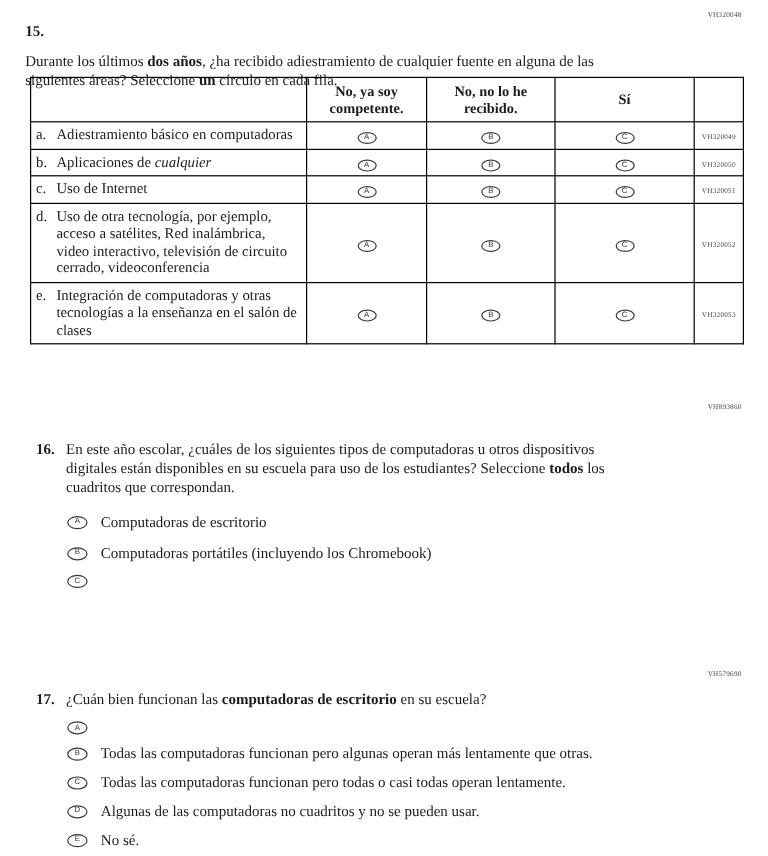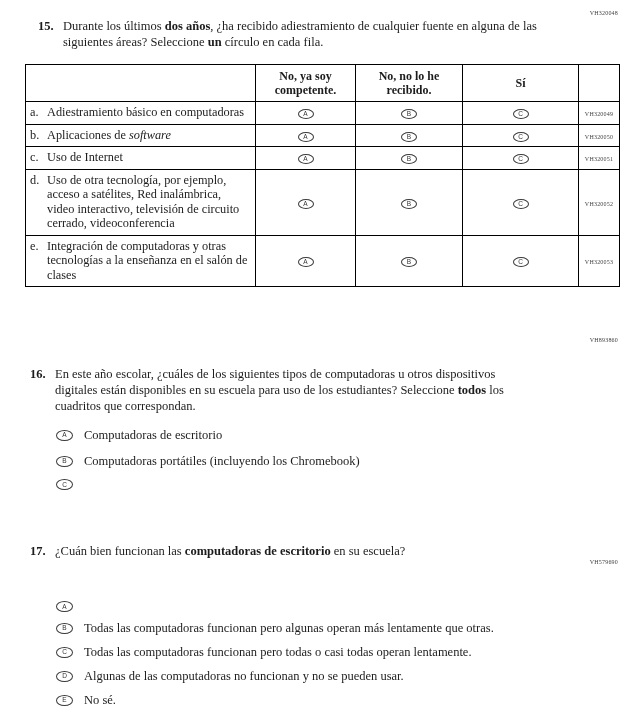--- a/index.html
+++ b/index.html
@@ -20,23 +20,23 @@
   }
   .vh-top  { top:10px; }
   .vh-mid  { top:337px; }
   .vh-q17  { top:559px; }
 
   .question { position:absolute; display:flex; align-items:flex-start; }
   .qnum { font-weight:bold; width:25px; flex:0 0 25px; font-size:12.5px; line-height:16px; }
   .qtext { font-size:12.5px; line-height:16px; }
   .qtext b { font-weight:bold;text-align:center; }
 
-  #q15 { top:18px; left:38px; width:520px; }
+  #q15 { top:18px; left:21px; width:520px;flex-direction:column; }
   #q16 { top:366px; left:30px; width:505px; }
-  #q17 { top:543px; left:30px; width:580px; }
+  #q17 { top:575px; left:30px; width:580px; }
 
   
   #tbl15 { position:absolute; top:64px; left:25px; border-collapse:collapse; }
   #tbl15 td, #tbl15 th { border:1px solid #000; vertical-align:middle; }
   #tbl15 th {
     font-size:12px; font-weight:bold; text-align:center;
     padding:4px 6px; line-height:14px;
   }
   #tbl15 td { font-size:12.3px; }
   .rowlabel { padding:3px 5px 4px 4px; }
@@ -117,21 +117,21 @@
       <td class="oc"><span class="oval">
               <span class="ol">C</span>
             </span></td>
       <td class="codecell"><span>VH320049</span></td>
     </tr>
 
     <tr>
       <td class="rowlabel">
         <div class="lab">
               <span class="ltr">b.</span>
-              <span class="txt"><span>Aplicaciones de </span><i>software</i></span>
+              <span class="txt"><span>Aplicaciones de </span><i>cualquier</i></span>
             </div>
       </td>
       <td class="oc"><span class="oval">
               <span class="ol">A</span>
             </span></td>
       <td class="oc"><span class="oval">
               <span class="ol">B</span>
             </span></td>
       <td class="oc"><span class="oval">
               <span class="ol">C</span>
@@ -251,21 +251,21 @@
     <div class="optrow">
       <span class="oval">
           <span class="ol">C</span>
         </span>
       <span class="optlabel">Todas las computadoras funcionan pero todas o casi todas operan lentamente.</span>
     </div>
     <div class="optrow">
       <span class="oval">
           <span class="ol">D</span>
         </span>
-      <span class="optlabel">Algunas de las computadoras no funcionan y no se pueden usar.</span>
+      <span class="optlabel">Algunas de las computadoras no cuadritos y no se pueden usar.</span>
     </div>
     <div class="optrow">
       <span class="oval">
           <span class="ol">E</span>
         </span>
       <span class="optlabel">No sé.</span>
     </div>
   </div>
 
 </div>

